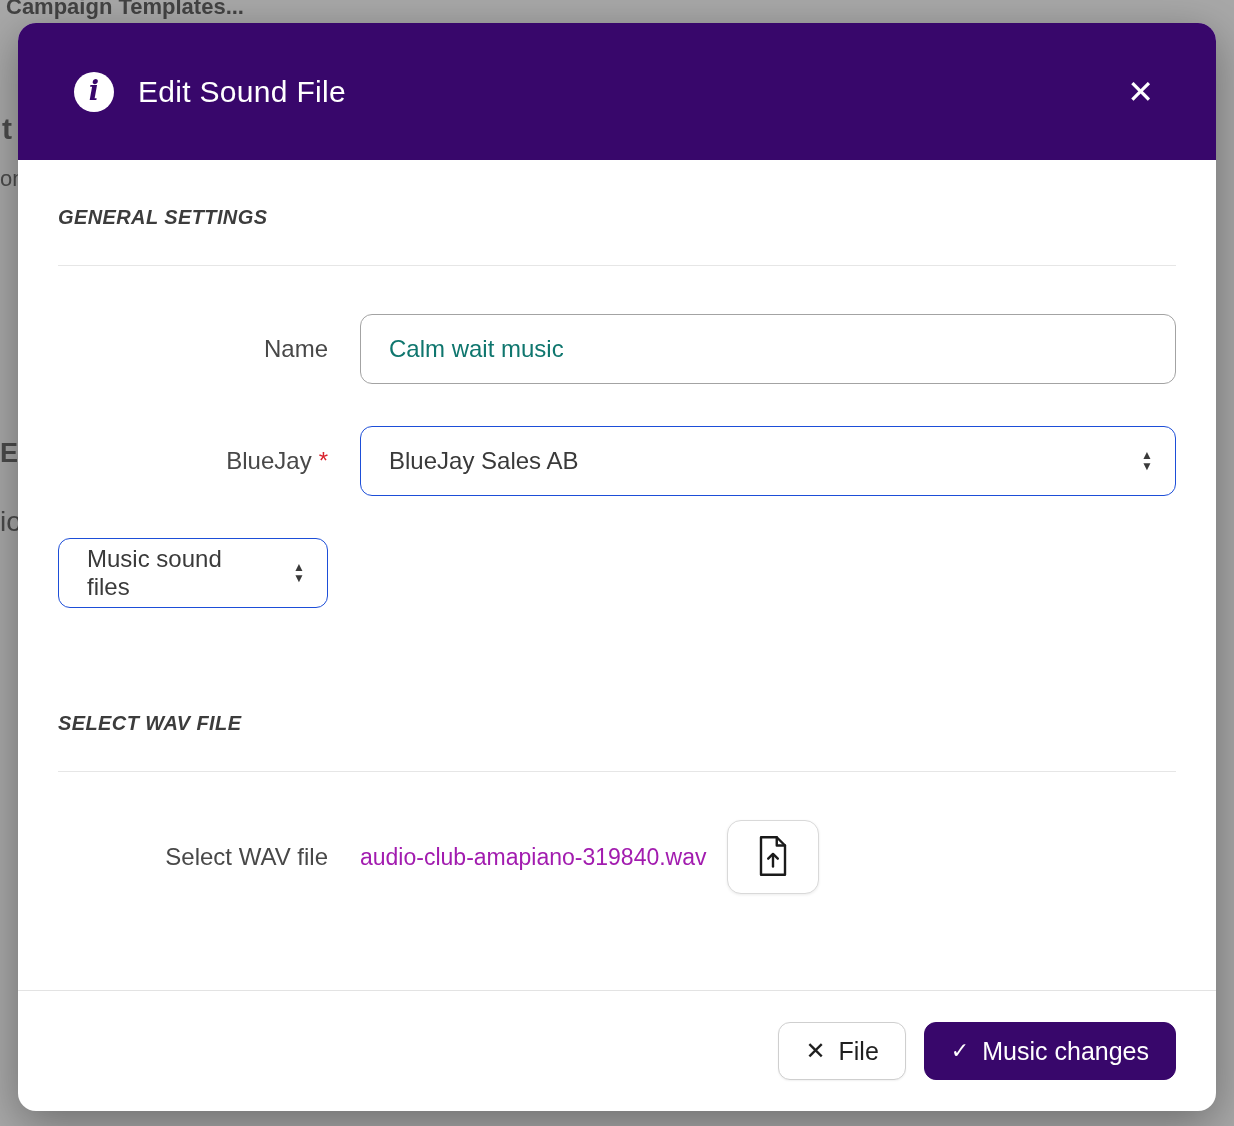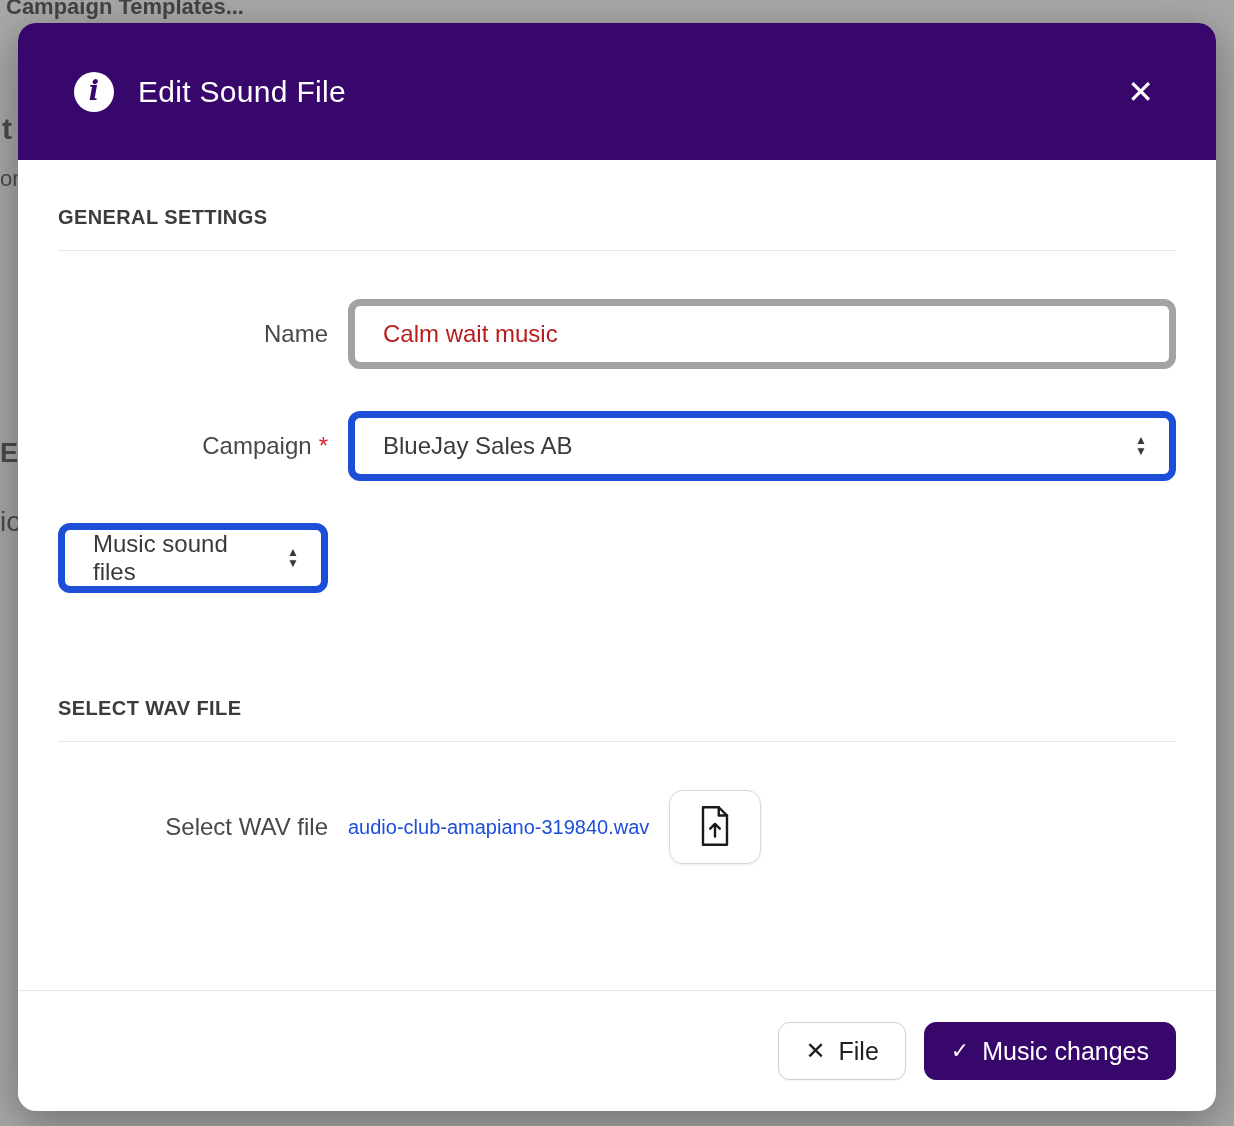--- a/index.html
+++ b/index.html
@@ -39,50 +39,50 @@
   .modal-title{color:#fff;font-size:30px;font-weight:400;margin-left:24px;letter-spacing:.3px;}
   .header-close{
     position:absolute;right:56px;top:50%;transform:translateY(-50%);
     color:#fff;font-size:32px;line-height:1;cursor:pointer;background:none;border:none;
     font-family:"Liberation Sans", sans-serif;
   }
 
   
   .modal-body{flex:1 1 auto;padding:0 40px;display:flex;flex-direction:column;}
   .section-heading{
-    margin-top:46px;padding-bottom:21px;border-bottom:1px solid #e6e6e6;
-    font-size:20px;font-weight:700;color:#3c3c3c;letter-spacing:.4px;
+    margin-top:46px;padding-bottom:36px;border-bottom:1px solid #e6e6e6;
+    font-size:20px;font-weight:700;color:#3c3c3c;letter-spacing:.4px;font-style:italic;
   }
   .section-heading.second{margin-top:104px;}
   .form-rows{margin-top:48px;display:flex;flex-direction:column;gap:42px;}
-  .form-row{display:grid;grid-template-columns:270px 1fr;column-gap:20px;align-items:center;}
+  .form-row{display:grid;grid-template-columns:270px 1fr;column-gap:32px;align-items:center;}
   .form-label{
     display:flex;align-items:center;justify-content:flex-end;
     font-size:24px;color:#484848;text-align:right;
   }
   .required{color:#D9232E;margin-left:7px;font-size:24px;}
   .text-input{
-    height:70px;border:7px solid #a3a3a3;border-radius:12px;background:#fff;
-    font-size:24px;color:#b91c1c;padding:0 28px;width:100%;box-sizing:border-box;
+    height:70px;border:1px solid #a3a3a3;border-radius:12px;background:#fff;
+    font-size:24px;color:#0f766e;padding:0 28px;width:100%;box-sizing:border-box;
     font-family:"Liberation Sans", sans-serif;outline:none;
   }
   .select-box{
-    position:relative;height:70px;border:7px solid #1d4ed8;border-radius:12px;background:#fff;
+    position:relative;height:70px;border:1px solid #1d4ed8;border-radius:12px;background:#fff;
     display:flex;align-items:center;padding:0 60px 0 28px;cursor:pointer;box-sizing:border-box;
   }
   .select-value{font-size:24px;color:#3a3a3a;}
   .select-arrows{
     position:absolute;right:22px;top:50%;transform:translateY(-50%);
     display:flex;flex-direction:column;align-items:center;color:#3a3a3a;
     font-size:12px;line-height:11px;
   }
 
   
   .wav-control{display:flex;align-items:center;gap:20px;}
-  .wav-filename{font-size:20px;color:#1d4ed8;}
+  .wav-filename{font-size:23px;color:#a21caf;}
   .upload-btn{
     width:92px;height:74px;border:1px solid #d9d9d9;border-radius:14px;background:#fff;
     display:flex;align-items:center;justify-content:center;cursor:pointer;
     box-shadow:0 1px 3px rgba(0,0,0,.08);
   }
 
   
   .modal-footer{
     margin-top:auto;border-top:1px solid #e3e3e3;height:120px;flex:0 0 120px;
     display:flex;align-items:center;justify-content:flex-end;gap:18px;padding:0 40px;
@@ -127,21 +127,21 @@
 
     <div class="form-rows">
 
       <div class="form-row">
         <div class="form-label">Name</div>
         <input class="text-input" type="text" value="Calm wait music" style="">
       </div>
 
       <div class="form-row">
         <div class="form-label">
-          <span>Campaign</span>
+          <span>BlueJay</span>
           <span class="required">*</span>
         </div>
         <div class="select-box">
           <span class="select-value">BlueJay Sales AB</span>
           <span class="select-arrows">
             <span>▲</span>
             <span>▼</span>
           </span>
         </div>
       </div>

